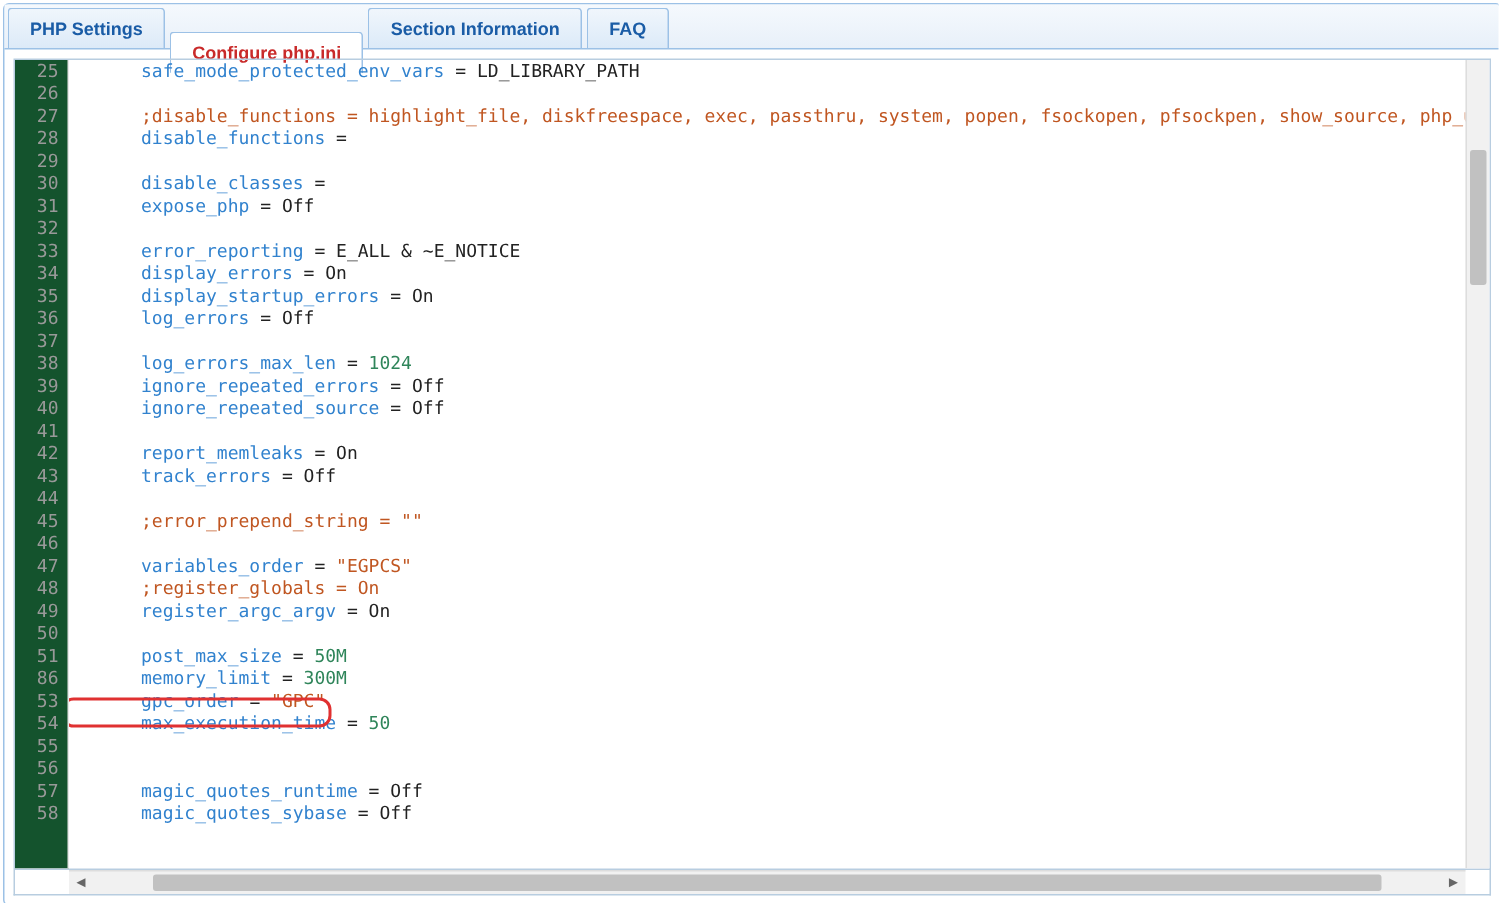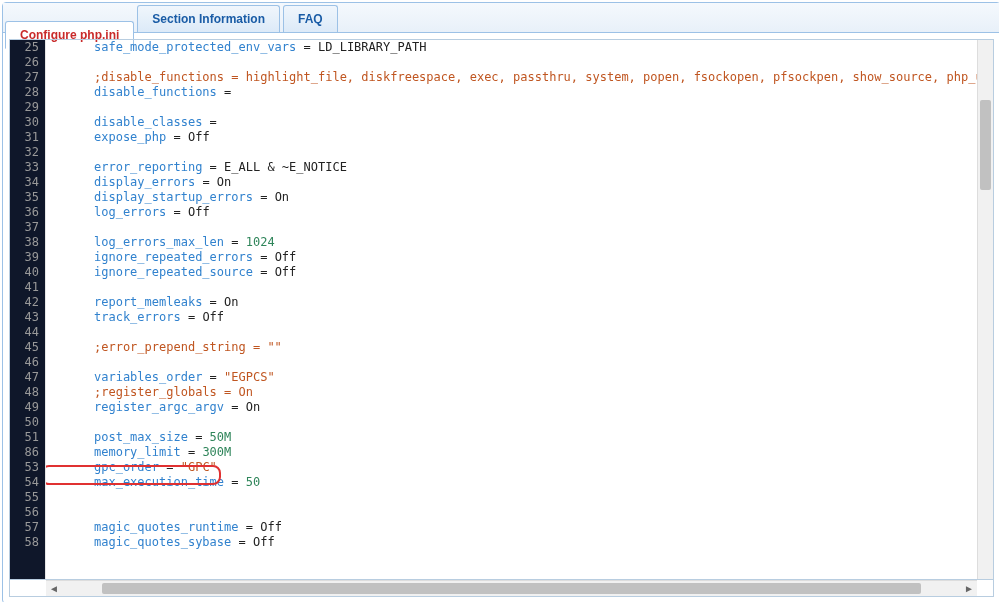--- a/index.html
+++ b/index.html
@@ -56,21 +56,21 @@
       border: 1px solid #b8cde0;
       display: flex;
       overflow: hidden;
       position: relative;
       font-family: Consolas, Monaco, monospace;
       font-size: 12px;
       line-height: 15px;
     }
     .gutter {
       width: 36px;
-      background: #0f172a;
+      background: #14532d;
       color: #999;
       text-align: right;
       padding: 0 6px 0 0;
       border-right: 1px solid #e6e6e6;
       user-select: none;
       flex-shrink: 0;
     }
     .gutter .ln { height: 15px; }
     .code {
       flex: 1;
@@ -147,20 +147,21 @@
       gap: 5px;
     }
     .btn svg { width: 13px; height: 13px; }
   </style>
 </head>
 <body>
 
 <div class="container">
 
   <div class="tabs" id="tab-bar">
+      <div class="tab">PHP Settings</div>
       <div class="tab active">Configure php.ini</div>
       <div class="tab">Section Information</div>
       <div class="tab">FAQ</div>
     </div>
 
   <div class="editor-wrap">
     <div class="editor">
       <div class="gutter" id="gutter">
           <div class="ln">25</div>
           <div class="ln">26</div>

